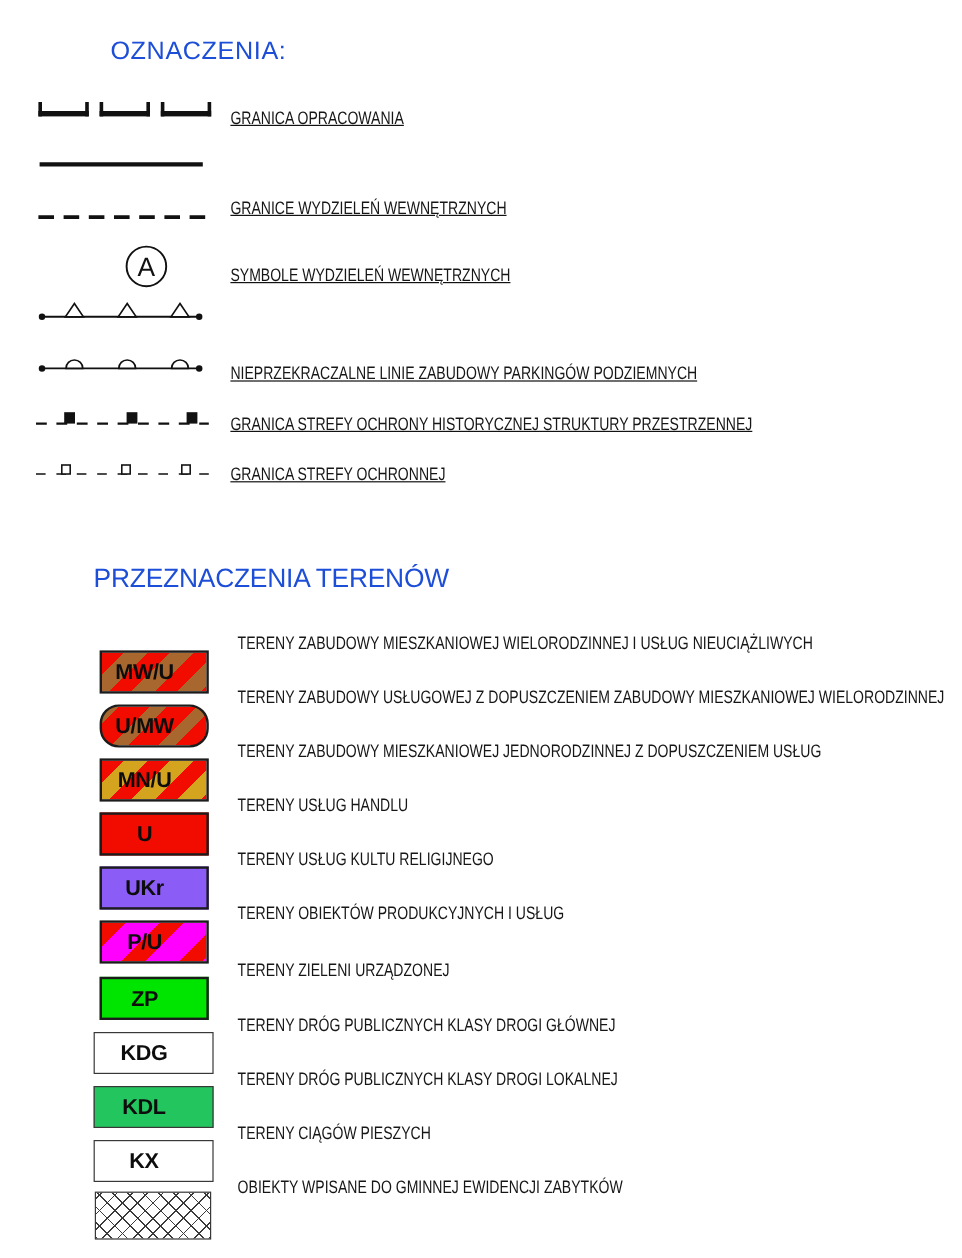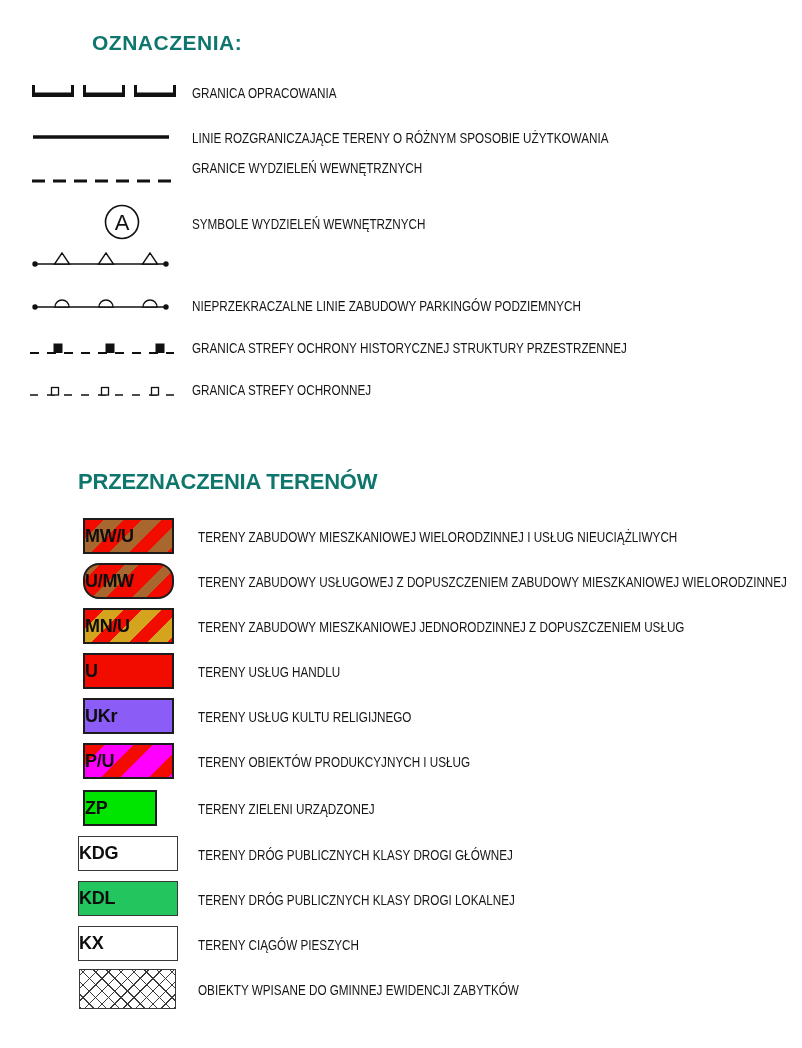--- a/index.html
+++ b/index.html
@@ -1,28 +1,28 @@
 <!DOCTYPE html>
 <html><head>
 <meta charset="utf-8">
 <style>
   html,body{margin:0;padding:0;background:#fff;}
   .page{position:relative;width:802px;height:1048px;background:#ffffff;overflow:hidden;
         font-family:"Liberation Sans","DejaVu Sans",sans-serif;color:#121212;}
-  .heading{position:absolute;font-weight:bold;white-space:nowrap;color:#0f766e;}
+  .heading{position:absolute;font-weight:normal;white-space:nowrap;color:#1d4ed8;}
   .heading.h1{left:92px;top:31px;font-size:21px;letter-spacing:.5px;}
   .heading.h2{left:78px;top:469px;font-size:22px;letter-spacing:-.2px;}
   
   .cond{font-size:15px;white-space:nowrap;transform:scaleX(0.78);transform-origin:0 50%;color:#161616;}
-  .o-label{position:absolute;left:192px;height:30px;display:flex;align-items:center;}
+  .o-label{position:absolute;left:192px;height:30px;display:flex;align-items:flex-end;text-decoration:underline;}
   .sym{position:absolute;left:28px;}
   .lu-label{position:absolute;left:198px;display:flex;align-items:center;height:36px;}
   .swatch{position:absolute;box-sizing:border-box;border:2px solid #1c1c1c;
-          display:flex;align-items:center;justify-content:flex-start;
-          font-weight:bold;font-size:18px;color:#0d0d0d;padding-right:16px;letter-spacing:-.3px;}
+          display:flex;align-items:center;justify-content:center;
+          font-weight:bold;font-size:18px;color:#0d0d0d;padding-right:16px;letter-spacing:-.3px;margin-top:24px;}
   .swatch.thin{border:1.5px solid #383838;}
   svg text{font-family:"Liberation Sans","DejaVu Sans",sans-serif;}
 </style>
 </head>
 <body>
 
 <div class="page">
 
   <div class="heading h1">OZNACZENIA:</div>
 
@@ -39,23 +39,20 @@
         <rect x="145" y="8" width="3" height="12"></rect>
     </g>
   </svg>
   <div class="o-label" style="top:77px">
     <span class="cond">GRANICA OPRACOWANIA</span>
   </div>
 
   <svg class="sym" style="top:122px" width="152" height="30" viewBox="0 0 152 30">
     <line x1="5" y1="15" x2="141" y2="15" stroke="#111" stroke-width="3.4"></line>
   </svg>
-  <div class="o-label" style="top:122px">
-    <span class="cond">LINIE ROZGRANICZAJĄCE TERENY O RÓŻNYM SPOSOBIE UŻYTKOWANIA</span>
-  </div>
 
   <svg class="sym" style="top:166px" width="152" height="30" viewBox="0 0 152 30">
     <line x1="4" y1="15" x2="147" y2="15" stroke="#111" stroke-width="3.2" stroke-dasharray="13 8"></line>
   </svg>
   <div class="o-label" style="top:152px">
     <span class="cond">GRANICE WYDZIELEŃ WEWNĘTRZNYCH</span>
   </div>
 
   <svg class="sym" style="top:202px" width="152" height="40" viewBox="0 0 152 40">
     <circle cx="94" cy="20" r="16.5" fill="none" stroke="#111" stroke-width="1.6"></circle>
@@ -143,21 +140,21 @@
     <span class="cond">TERENY USŁUG KULTU RELIGIJNEGO</span>
     </div>
 
   <div class="swatch" style="left: 83px; top: 743px; width: 91px; height: 36px; background: repeating-linear-gradient(135deg, rgb(242, 12, 0) 0px, rgb(242, 12, 0) 14px, rgb(255, 0, 255) 14px, rgb(255, 0, 255) 34px);">
       <span>P/U</span>
     </div>
   <div class="lu-label" style="top:743px">
     <span class="cond">TERENY OBIEKTÓW PRODUKCYJNYCH I USŁUG</span>
     </div>
 
-  <div class="swatch" style="left: 83px; top: 790px; width: 74px; height: 36px; background: rgb(0, 229, 0);">
+  <div class="swatch" style="left: 83px; top: 790px; width: 91px; height: 36px; background: rgb(0, 229, 0);">
       <span>ZP</span>
     </div>
   <div class="lu-label" style="top:790px">
     <span class="cond">TERENY ZIELENI URZĄDZONEJ</span>
     </div>
 
   <div class="swatch thin" style="left: 78px; top: 836px; width: 100px; height: 35px; background: rgb(255, 255, 255);">
       <span>KDG</span>
     </div>
   <div class="lu-label" style="top:836px">

